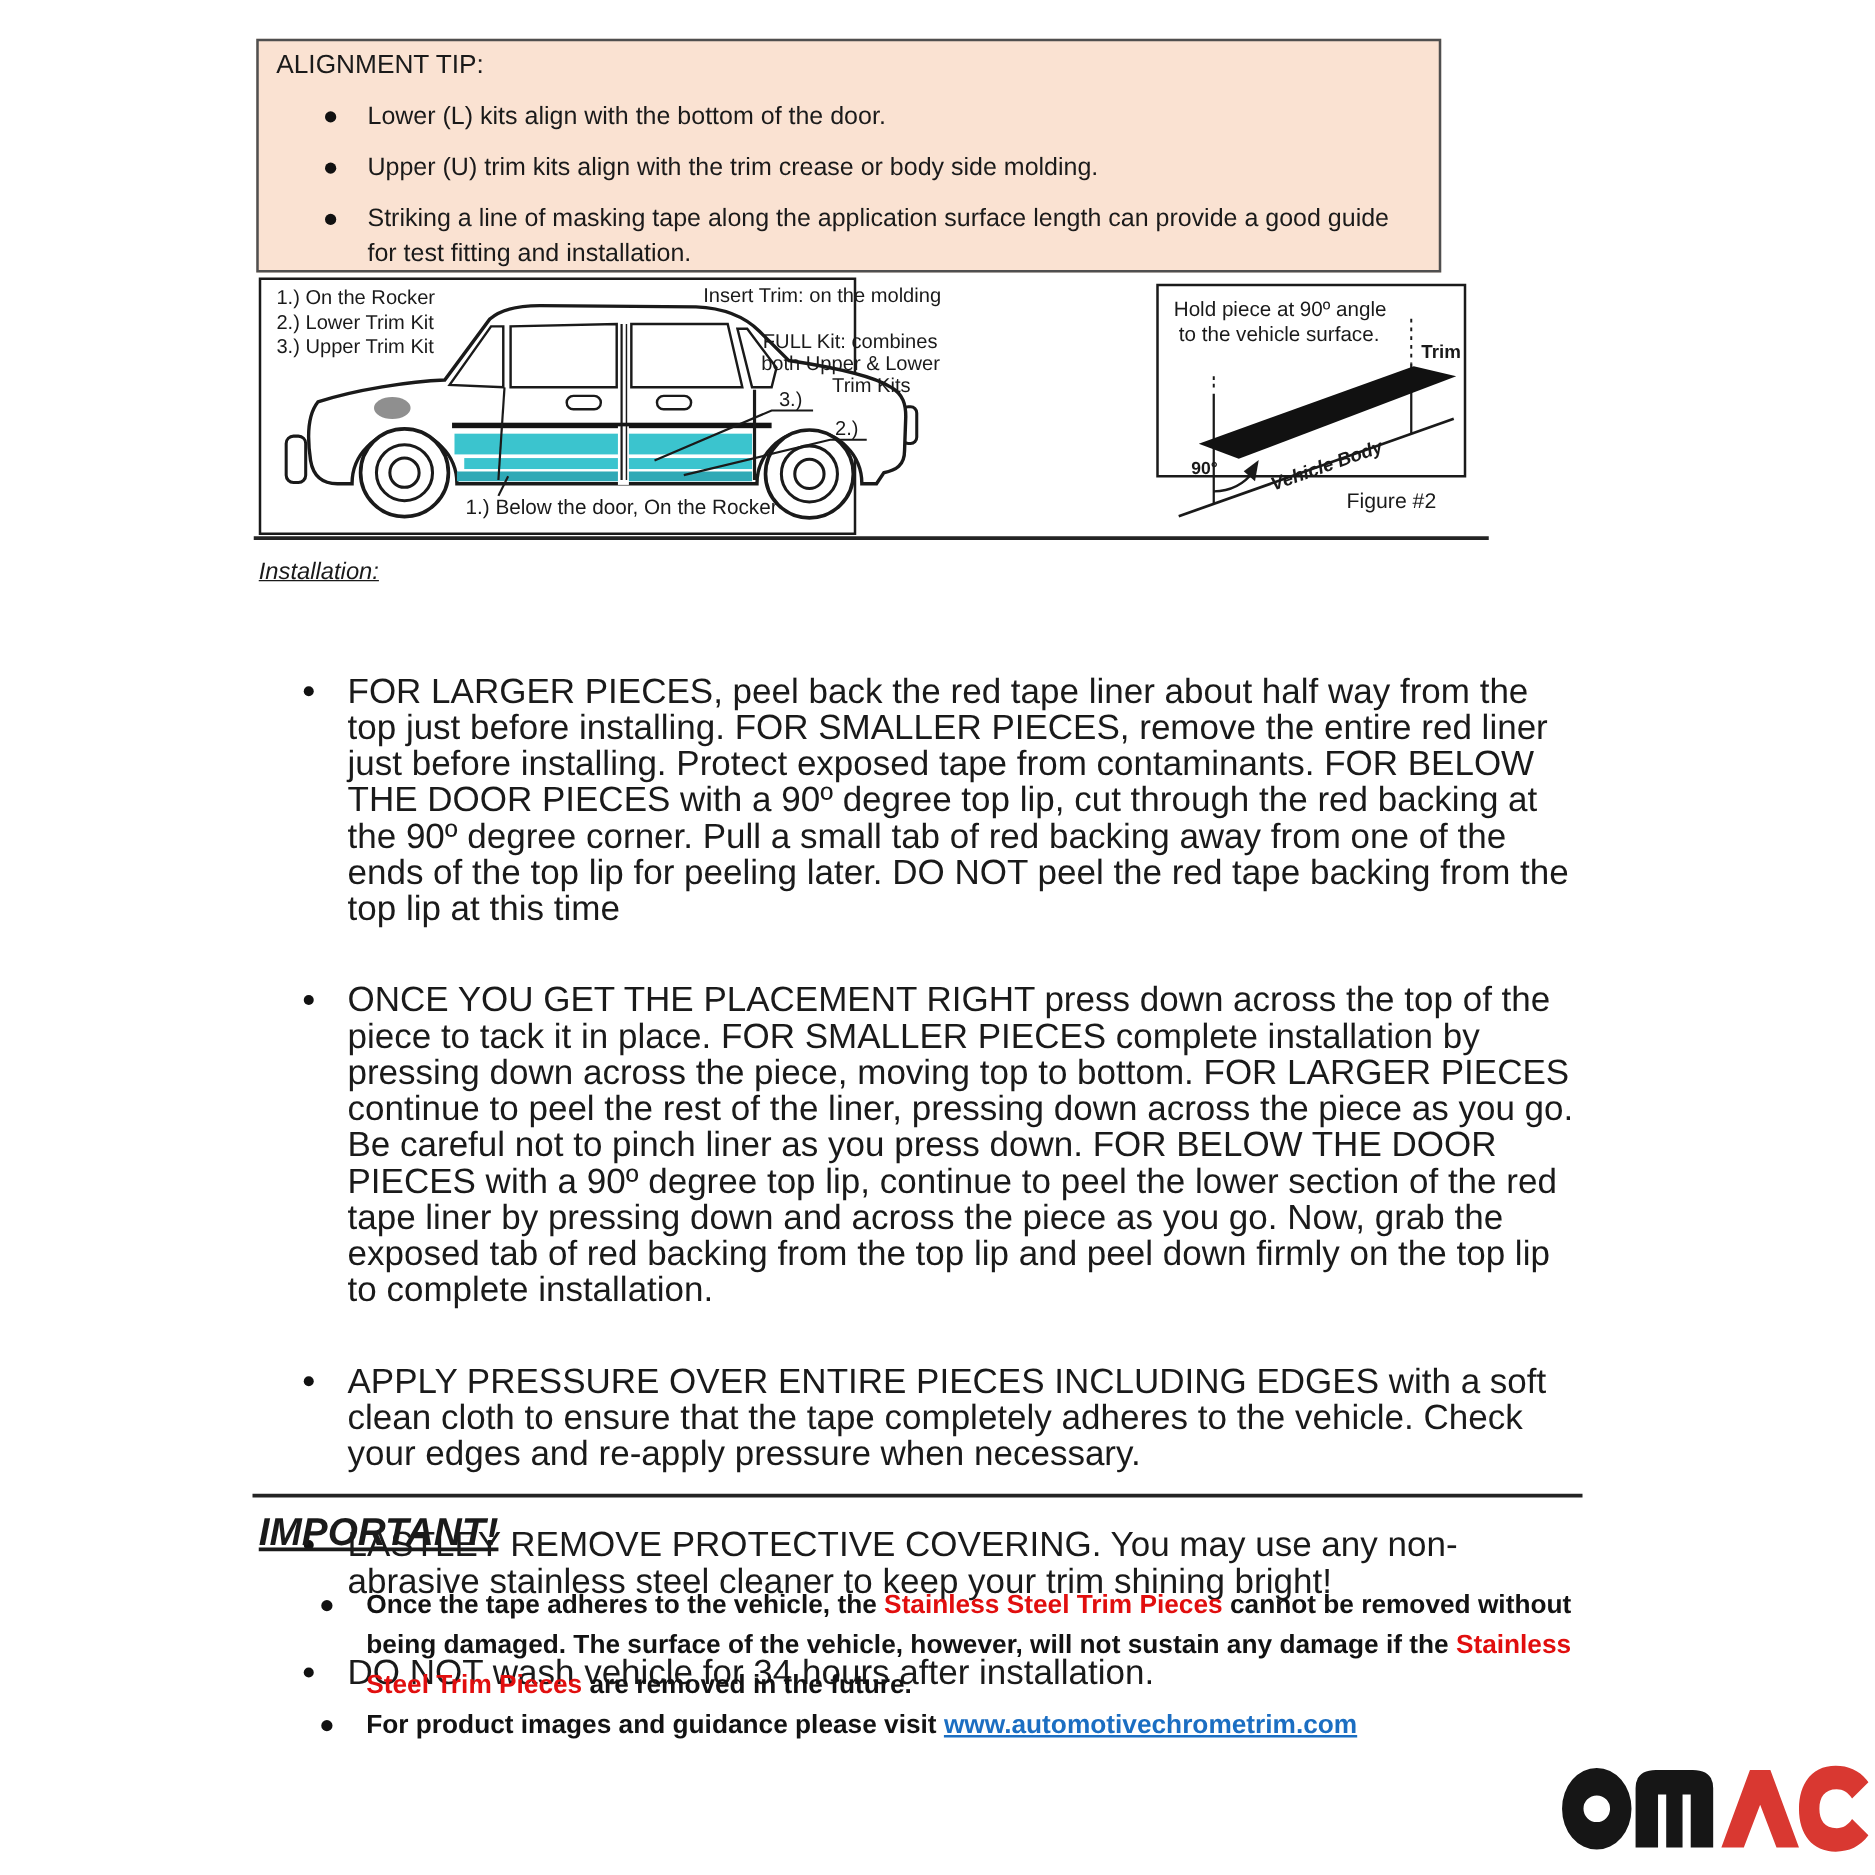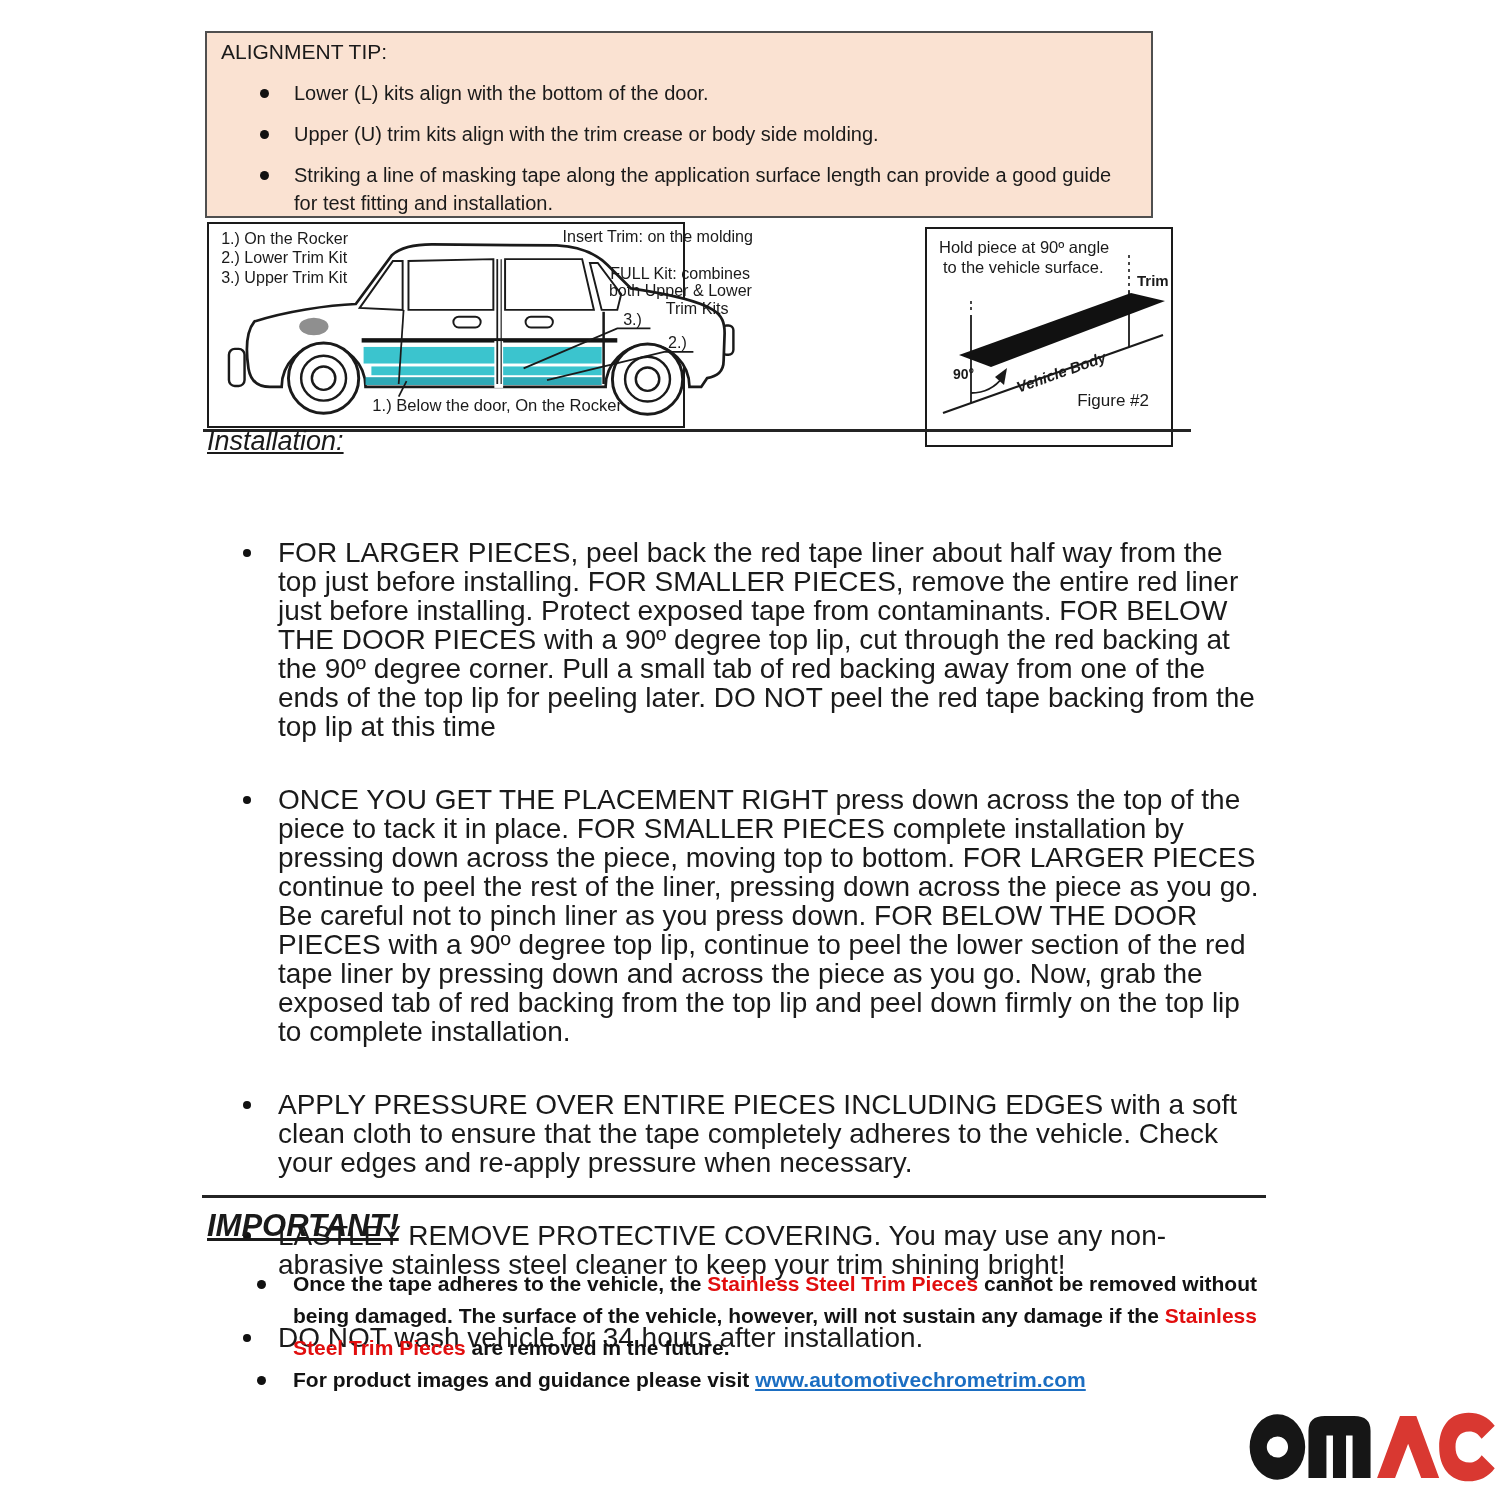--- a/index.html
+++ b/index.html
@@ -11,30 +11,30 @@
            background:#FAE2D2;border:2px solid #4f4f4f;box-sizing:border-box;}
   .tip-title{margin:7px 0 0 14px;font-size:21px;}
   .tip-list{list-style:none;margin:15px 0 0 0;padding:0 14px 0 87px;}
   .tip-list li{position:relative;font-size:20px;line-height:28px;margin-bottom:13px;}
   .tip-list li::before{content:"";position:absolute;left:-34px;top:10px;width:9px;height:9px;
            border-radius:50%;background:#111;}
 
   
   .car-box{position:absolute;left:207px;top:222px;width:478px;height:206px;
            border:2.5px solid #1a1a1a;box-sizing:border-box;background:#fff;}
-  .fig-box{position:absolute;left:925px;top:227px;width:248px;height:220px;
+  .fig-box{position:absolute;left:925px;top:227px;width:248px;height:155px;
            border:2px solid #1a1a1a;box-sizing:border-box;background:#fff;}
   .car-box svg,.fig-box svg{position:absolute;left:0;top:0;}
   svg text{fill:#1a1a1a;}
 
   .divider{position:absolute;background:#242424;}
   .divider-1{left:203px;top:429px;width:988px;height:3px;}
   .divider-2{left:202px;top:1195px;width:1064px;height:3px;}
 
-  .inst-heading{position:absolute;left:207px;top:426px;font-size:27px;font-style:italic;
+  .inst-heading{position:absolute;left:207px;top:447px;font-size:19px;font-style:italic;
            text-decoration:underline;}
   .inst-list{position:absolute;left:207px;top:494px;width:1058px;list-style:none;margin:0;padding:0;}
   .inst-list li{position:relative;padding-left:71px;font-size:28px;line-height:29px;box-sizing:border-box;margin-top:44px;}
   .inst-list li::before{content:"";position:absolute;left:36px;top:11px;width:8px;height:8px;
            border-radius:50%;background:#111;}
 
   .imp-heading{position:absolute;left:207px;top:1208px;font-size:31px;font-style:italic;
            font-weight:bold;text-decoration:underline;}
   .imp-list{position:absolute;left:207px;top:1256px;width:1090px;list-style:none;margin:12px;padding:0;}
   .imp-list li{position:relative;padding-left:74px;font-size:21px;font-weight:bold;line-height:32px;

